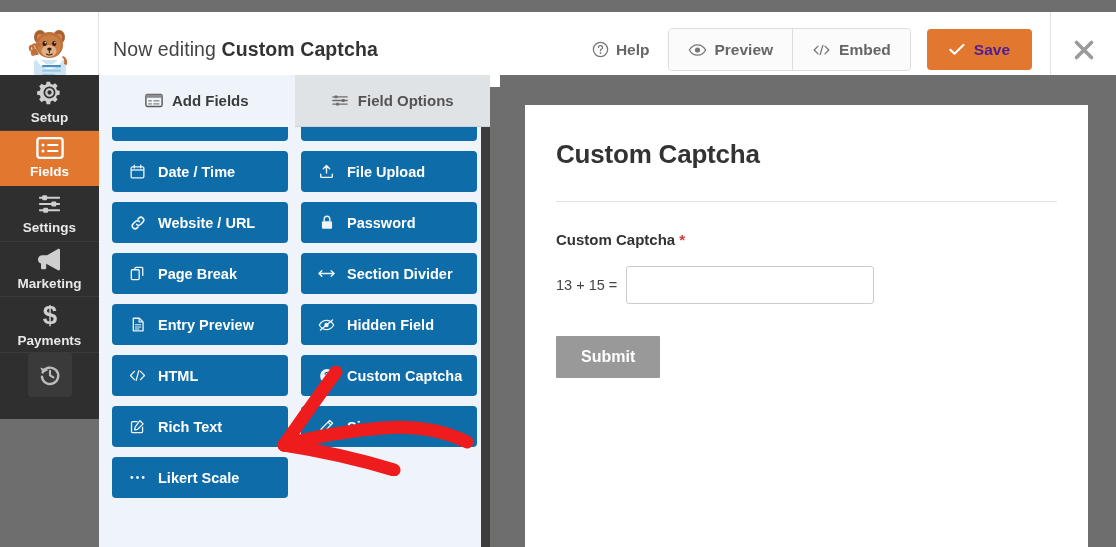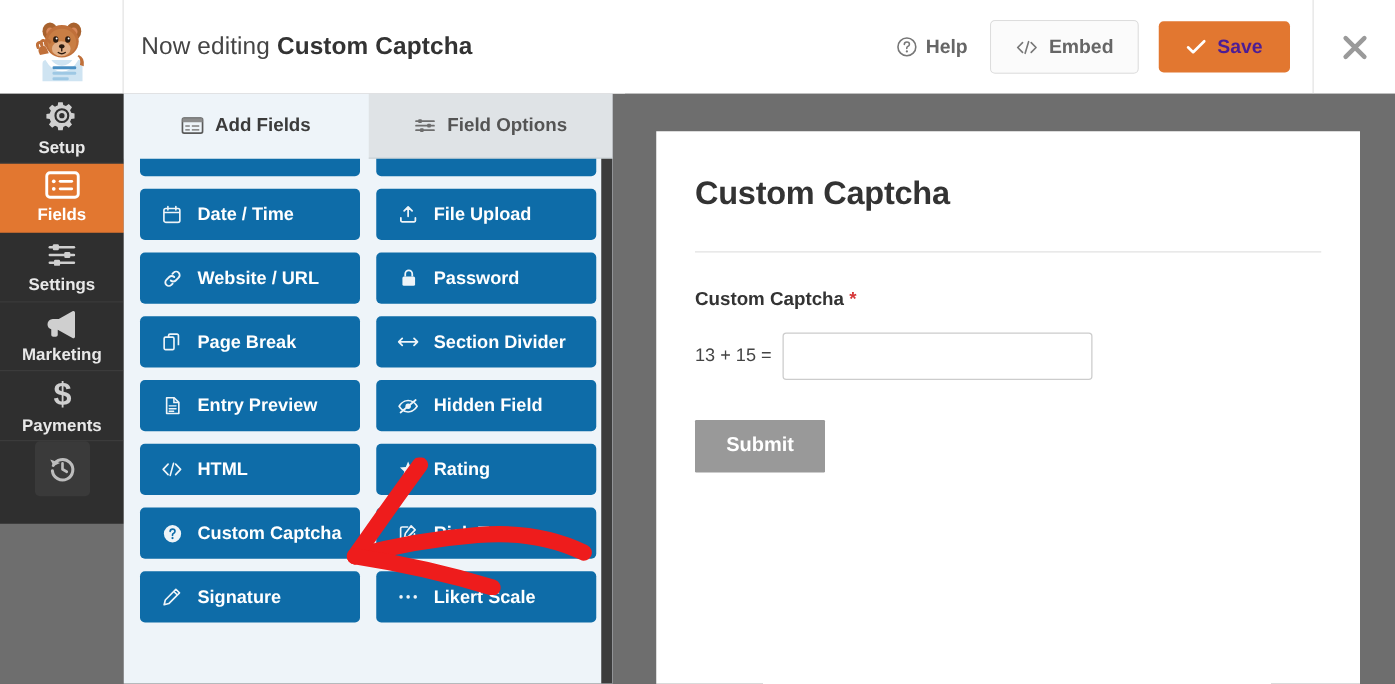--- a/index.html
+++ b/index.html
@@ -6,21 +6,21 @@
   html, body {
     width: 1116px; height: 547px;
     font-family: "Liberation Sans", sans-serif;
     background: #6e6e6e;
     overflow: hidden;
   }
   #app { position: relative; width: 1116px; height: 547px; }
 
   
   .topbar {
-    position: absolute; left: 0; top: 0; width: 1116px; height: 75px;
+    position: absolute; left: 0; top: 12px; width: 1116px; height: 75px;
     background: #ffffff; display: flex; align-items: center;
   }
   .logo-box {
     width: 99px; height: 75px; display: flex;
     align-items: center; justify-content: center;
     border-right: 1px solid #e4e4e4; flex: 0 0 99px;
   }
   .bear { width: 58px; height: 56px; display: block; }
   .editing-title {
     margin-left: 14px; font-size: 19.5px; color: #444; font-weight: 400;
@@ -192,20 +192,27 @@
           <circle cx="10" cy="10" r="8.4" fill="none" stroke="#777" stroke-width="1.5"></circle>
           <path d="M7.6 7.7 q0-2.3 2.4-2.3 q2.4 0 2.4 2.1 q0 1.5-1.6 2.2 q-.9.4-.9 1.5v.4" fill="none" stroke="#777" stroke-width="1.5" stroke-linecap="round"></path>
           <circle cx="10" cy="14.3" r="1.05" fill="#777"></circle>
         </svg>
         <span>Help</span>
       </button>
 
       <div class="btn-group">
         <button class="grp-btn">
           <svg width="19" height="14" viewBox="0 0 22 14">
+            <path d="M11 1 C5 1 1.6 7 1.6 7 S5 13 11 13 S20.4 7 20.4 7 S17 1 11 1z" fill="none" stroke="#777" stroke-width="1.5"></path>
+            <circle cx="11" cy="7" r="3" fill="#777"></circle>
+          </svg>
+          <span>Preview</span>
+        </button>
+        <button class="grp-btn">
+          <svg width="19" height="14" viewBox="0 0 22 14">
             <path d="M7 2.5 L2.5 7 L7 11.5 M15 2.5 L19.5 7 L15 11.5 M12.6 1.6 L9.4 12.4" fill="none" stroke="#777" stroke-width="1.5" stroke-linecap="round" stroke-linejoin="round"></path>
           </svg>
           <span>Embed</span>
         </button>
       </div>
 
       <button class="save-btn">
         <svg width="16" height="13" viewBox="0 0 18 14">
           <path d="M1.6 7.4 L6.2 11.8 L16.2 1.9" fill="none" stroke="#fff" stroke-width="2.4" stroke-linecap="round" stroke-linejoin="round"></path>
         </svg>
@@ -402,28 +409,20 @@
 
         <div class="field-btn">
           <span class="fi">
             <svg width="17" height="13" viewBox="0 0 18 12">
                 <path d="M5.8 1.6 L1.6 6 L5.8 10.4 M12.2 1.6 L16.4 6 L12.2 10.4 M10.4 .9 L7.6 11.1" fill="none" stroke="#fff" stroke-width="1.4" stroke-linecap="round" stroke-linejoin="round"></path>
               </svg>
           </span>
           <span>HTML</span>
         </div>
 
-        <div class="field-btn">
-          <span class="fi">
-            <svg width="15" height="15" viewBox="0 0 16 16">
-                <path d="M8 1.3 L10 5.9 L15 6.4 L11.3 9.8 L12.4 14.7 L8 12.1 L3.6 14.7 L4.7 9.8 L1 6.4 L6 5.9z" fill="#fff"></path>
-              </svg>
-          </span>
-          <span>Rating</span>
-        </div>
 
         <div class="field-btn">
           <span class="fi">
             <svg width="16" height="16" viewBox="0 0 16 16">
                 <circle cx="8" cy="8" r="6.9" fill="#fff"></circle>
                 <path d="M6.1 6.2 q0-1.9 2-1.9 q1.9 0 1.9 1.7 q0 1.2-1.3 1.8 q-.7.3-.7 1.2v.3" fill="none" stroke="#0e6ca8" stroke-width="1.3" stroke-linecap="round"></path>
                 <circle cx="8" cy="11.4" r=".9" fill="#0e6ca8"></circle>
               </svg>
           </span>
           <span>Custom Captcha</span>

